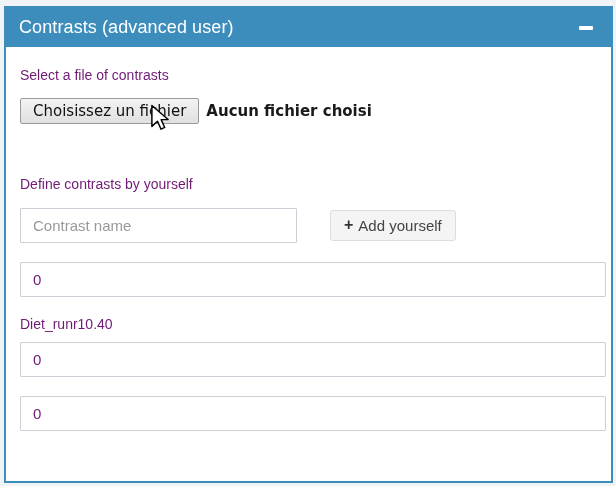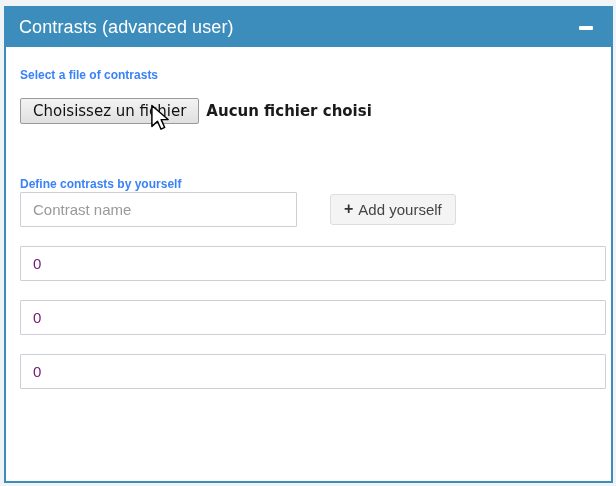--- a/index.html
+++ b/index.html
@@ -51,24 +51,24 @@
     height: 4px;
     background: #ffffff;
     border-radius: 1px;
   }
   .box-body {
     padding: 20px 10px 8px 9px;
     box-sizing: border-box;
   }
   .control-label {
     display: block;
-    font-weight: bold;
-    font-size: 12px;
+    font-weight: normal;
+    font-size: 14px;
     line-height: 16px;
-    color: #3b82f6;
+    color: #701a75;
     margin: 0 0 10px 5px;
   }
   .file-group { margin-bottom: 52px; }
   .file-group .control-label { margin-bottom: 15px; }
   .file-row {
     display: flex;
     align-items: center;
     margin-left: 5px;
   }
   .file-browse-btn {
@@ -86,21 +86,21 @@
   }
   .file-status {
     font-family: "DejaVu Sans", sans-serif;
     font-size: 15px;
     color: #1a1a1a;
     margin-left: 7px;
     white-space: nowrap;
     font-weight: bold;
   }
   .define-group { margin-bottom: 19px; }
-  .define-group .control-label { margin-bottom: 0; }
+  .define-group .control-label { margin-bottom: 16px; }
   .define-row {
     display: flex;
     align-items: center;
     margin-left: 5px;
   }
   .text-input {
     box-sizing: border-box;
     height: 35px;
     border: 1px solid #ccd0d6;
     border-radius: 1px;
@@ -181,20 +181,21 @@
           <span>Add yourself</span>
         </button>
       </div>
     </div>
 
     <div class="form-group contrast-group">
       <input type="text" class="text-input full-width-input" value="0" style="">
     </div>
 
     <div class="form-group contrast-group">
+      <label class="control-label">Diet_runr10.40</label>
       <input type="text" class="text-input full-width-input" value="0" style="">
     </div>
 
     <div class="form-group contrast-group">
       <input type="text" class="text-input full-width-input" value="0" style="">
     </div>
 
   </div>
 </div>
 

